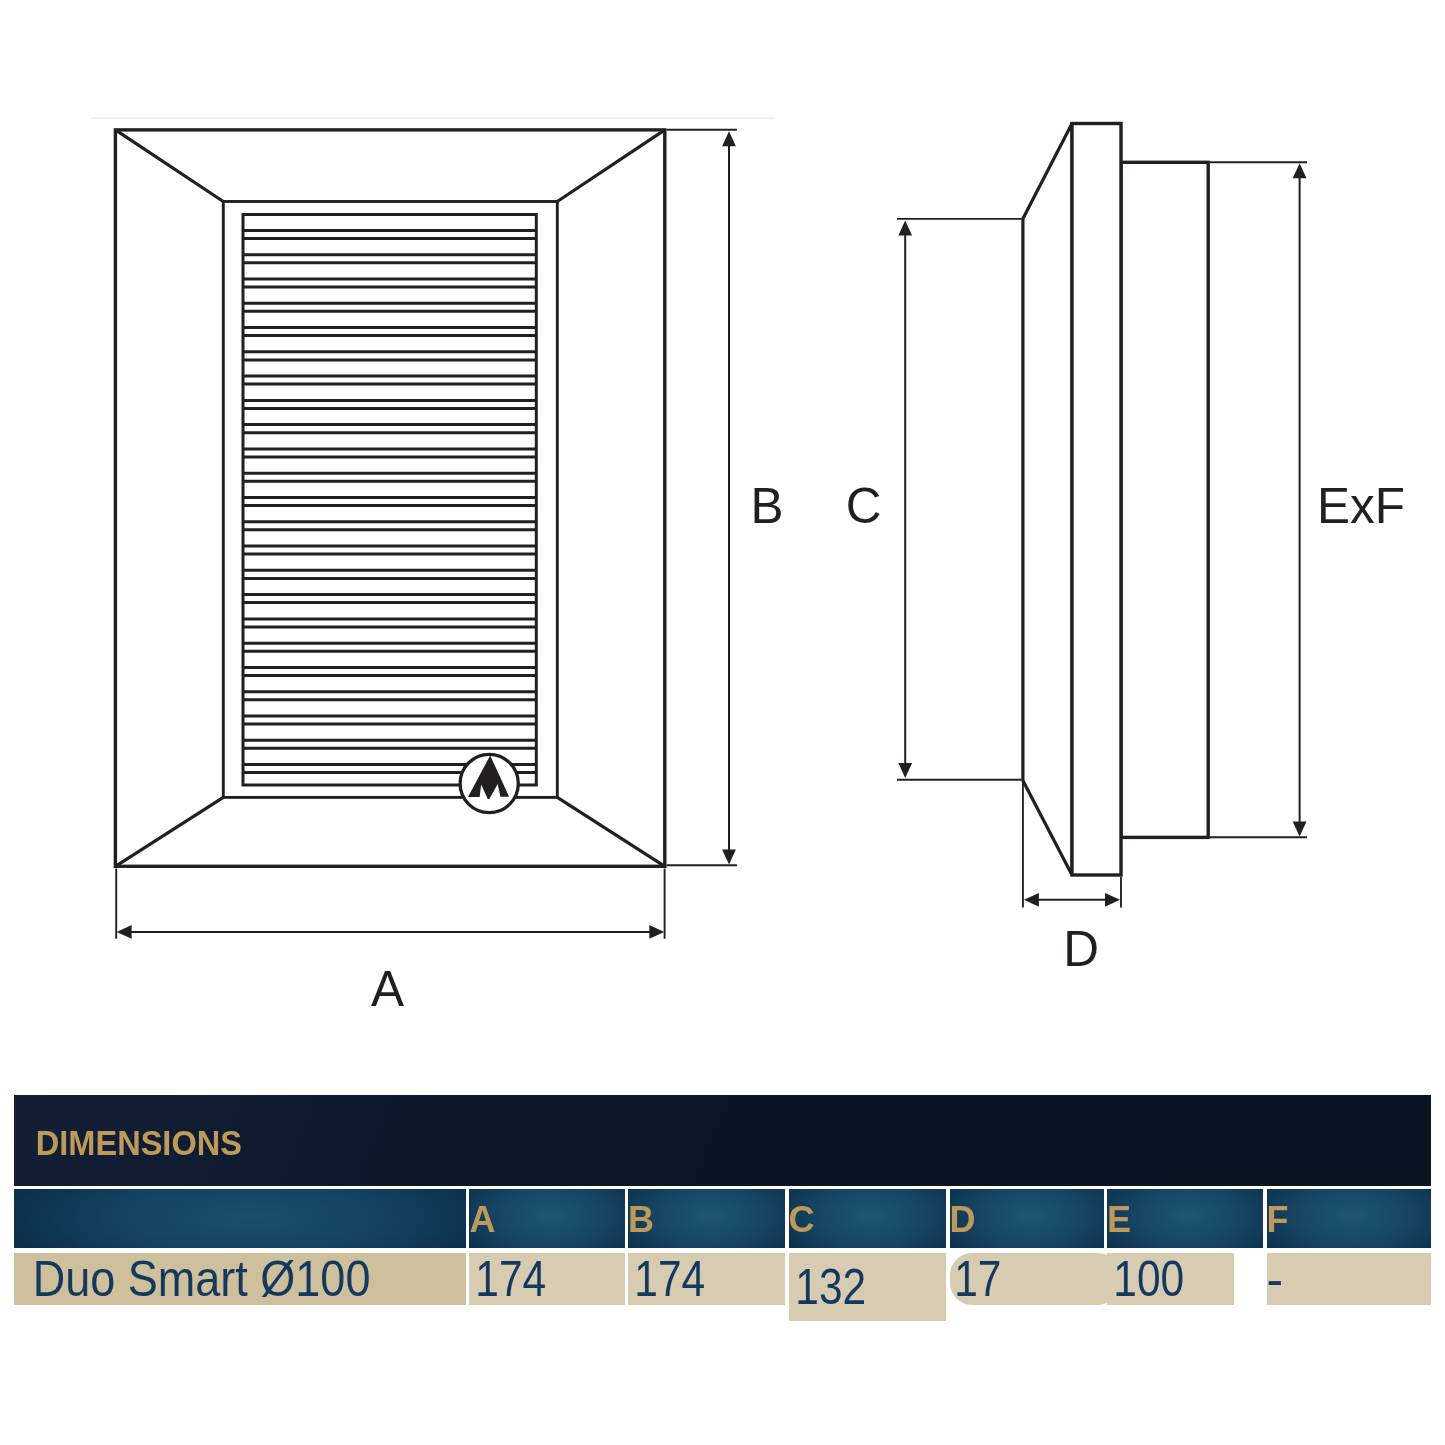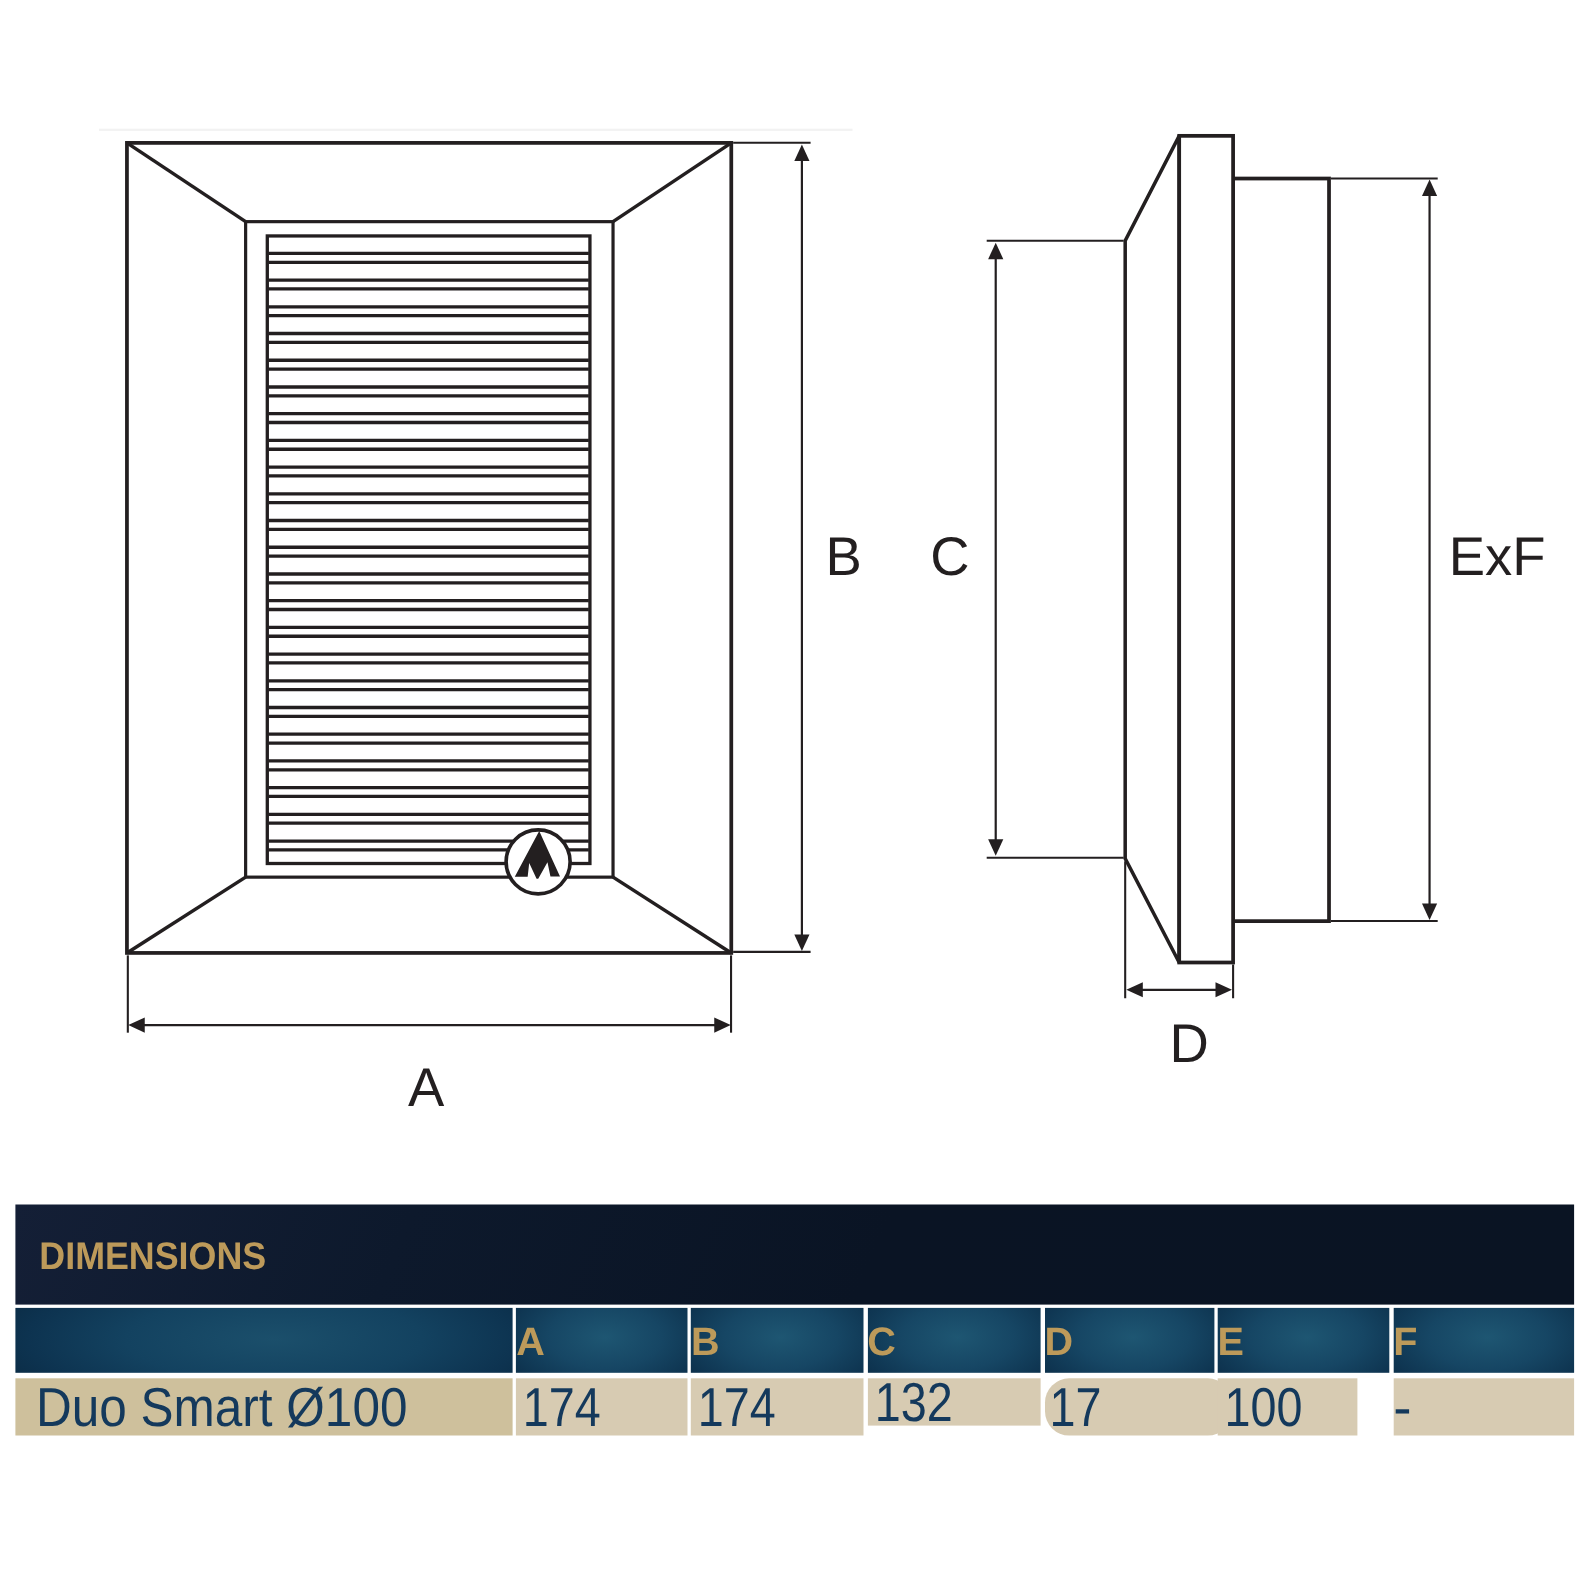--- a/index.html
+++ b/index.html
@@ -134,21 +134,21 @@
 
 <div class="cell row3" style="left:14px;top:1252.7px;width:452.2px;height:52.2px;background:#cec09c;">
     <span class="sxd">Duo Smart Ø100</span>
   </div>
 <div class="cell row3" style="left:469.4px;top:1252.7px;width:155.5px;height:52.2px;">
     <span class="sx">174</span>
   </div>
 <div class="cell row3" style="left:628.1px;top:1252.7px;width:157.2px;height:52.2px;">
     <span class="sx">174</span>
   </div>
-<div class="cell row3" style="left:788.5px;top:1252.7px;width:157.9px;height:43px;">
+<div class="cell row3" style="left:788.5px;top:1252.7px;width:157.9px;height:68px;">
     <span class="sx">132</span>
   </div>
 <div class="cell row3" style="left:949.6px;top:1252.7px;width:170px;height:52.2px;border-radius:22px;">
     <span class="sx">17</span>
   </div>
 <div class="cell row3" style="left:1106.9px;top:1252.7px;width:127px;height:52.2px;">
     <span class="sx">100</span>
   </div>
 <div class="cell row3" style="left:1266.6px;top:1252.7px;width:164.4px;height:52.2px;">-</div>
 

